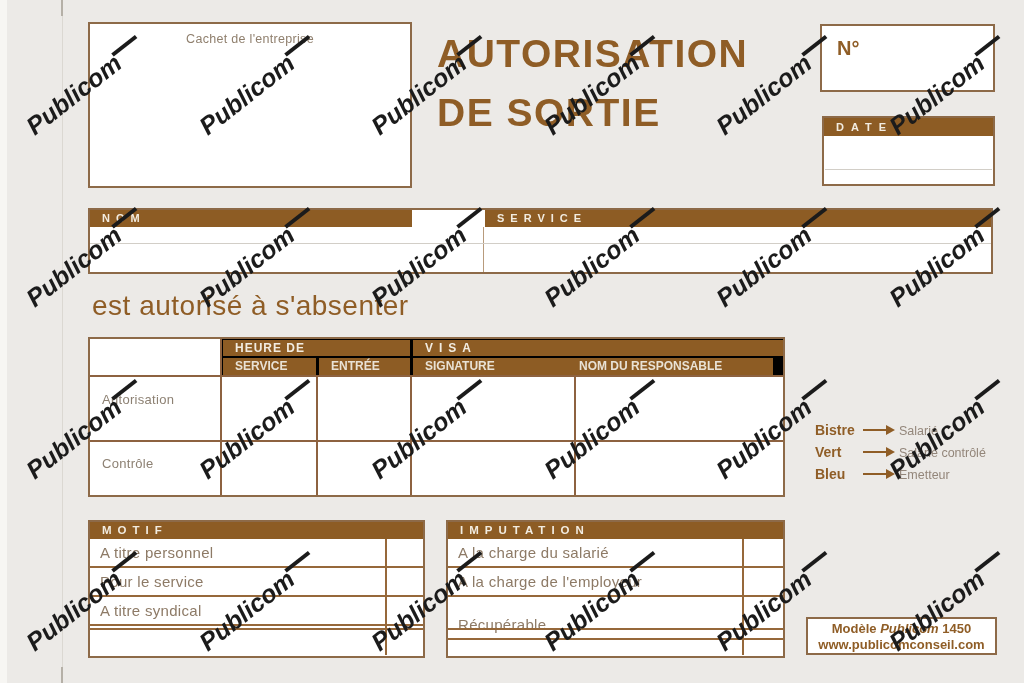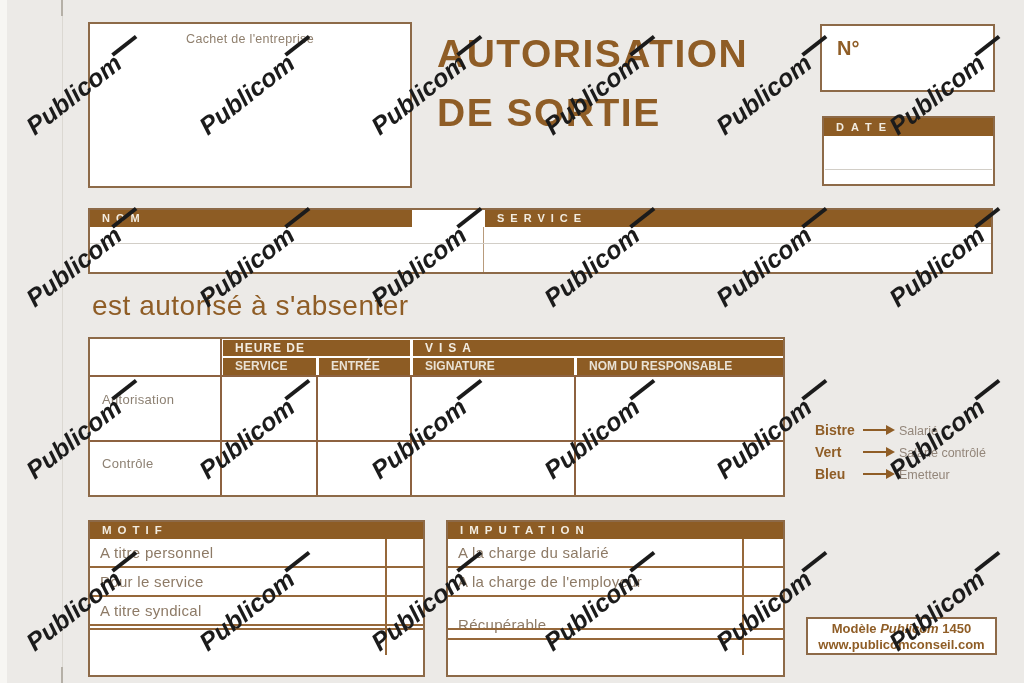--- a/index.html
+++ b/index.html
@@ -30,43 +30,43 @@
   
   .ns-table{left:88px;top:208px;width:905px;height:66px;}
   .ns-band{top:0;height:17px;font-size:11px;letter-spacing:6px;line-height:17px;}
   .ns-nom{left:0;width:322px;}
   .ns-service{left:395px;width:506px;}
   .ns-vline{left:393px;top:17px;width:1px;height:45px;background:#b89b7c;}
   .ns-hline{left:0;top:33px;width:100%;}
   
   .subtitle{left:92px;top:290px;font-size:28px;font-weight:normal;color:#8f5d26;letter-spacing:.5px;}
   
-  .auth-table{left:88px;top:337px;width:697px;height:160px;border:2px solid #8d6a48;box-sizing:border-box;background:#ffffff;}
+  .auth-table{left:88px;top:337px;width:697px;height:160px;border:2px solid #8d6a48;box-sizing:border-box;background:#000000;}
   .auth-corner{left:0;top:0;width:130px;height:37px;background:#ffffff;}
   .auth-band1{top:1px;height:16px;font-size:12px;line-height:16px;}
   .auth-heure{left:133px;width:187px;letter-spacing:1px;}
   .auth-visa{left:323px;width:370px;letter-spacing:6px;}
   .auth-band2{top:19px;height:17px;font-size:12px;line-height:17px;color:#e9e2d5;}
   .auth-sortie{left:133px;width:93px;}
   .auth-entree{left:229px;width:91px;}
   .auth-signature{left:323px;width:161px;}
-  .auth-resp{left:487px;width:206px;}
+  .auth-resp{left:477px;width:206px;}
   .auth-databg{left:0;top:38px;width:693px;height:118px;background:#ffffff;}
   .auth-hline{left:0;width:693px;height:2px;background:#8d6240;}
   .auth-vline{top:38px;width:2px;height:118px;background:#8d6240;}
   .auth-rowlabel{font-size:13px;color:#8d8173;letter-spacing:.3px;}
   
   .legend{left:815px;top:421px;}
   .legend-row{height:22px;white-space:nowrap;}
   .legend-color{display:inline-block;width:48px;font-size:14px;font-weight:bold;color:#8f5d26;}
   .legend-meaning{font-size:12.5px;color:#93867a;}
   .arrow{display:inline-block;position:relative;width:24px;height:2px;background:#8f5d26;vertical-align:middle;margin:0 12px 2px 0;}
   .arrow::after{content:'';position:absolute;right:-8px;top:-4px;border-left:9px solid #8f5d26;border-top:5px solid transparent;border-bottom:5px solid transparent;}
   
-  .check-table{top:520px;height:157px;}
+  .check-table{top:520px;height:138px;}
   .ct-band{left:0;top:0;width:100%;height:17px;font-size:11.5px;letter-spacing:6px;line-height:17px;}
   .ct-row{left:0;width:100%;height:29px;border-bottom:2px solid #96683a;box-sizing:border-box;
           font-size:15px;color:#8d7a66;line-height:28px;padding-left:10px;letter-spacing:.3px;}
   .ct-spacer{left:0;width:100%;height:4px;border-bottom:2px solid #96683a;box-sizing:border-box;}
   .ct-vline{top:17px;width:2px;height:116px;background:#96683a;}
   .motif-table{left:88px;width:337px;}
   .imputation-table{left:446px;width:339px;}
   
   .footer-box{left:806px;top:617px;width:191px;height:38px;text-align:center;}
   .footer-line{font-size:13px;font-weight:bold;color:#8f5d26;line-height:16px;white-space:nowrap;}

